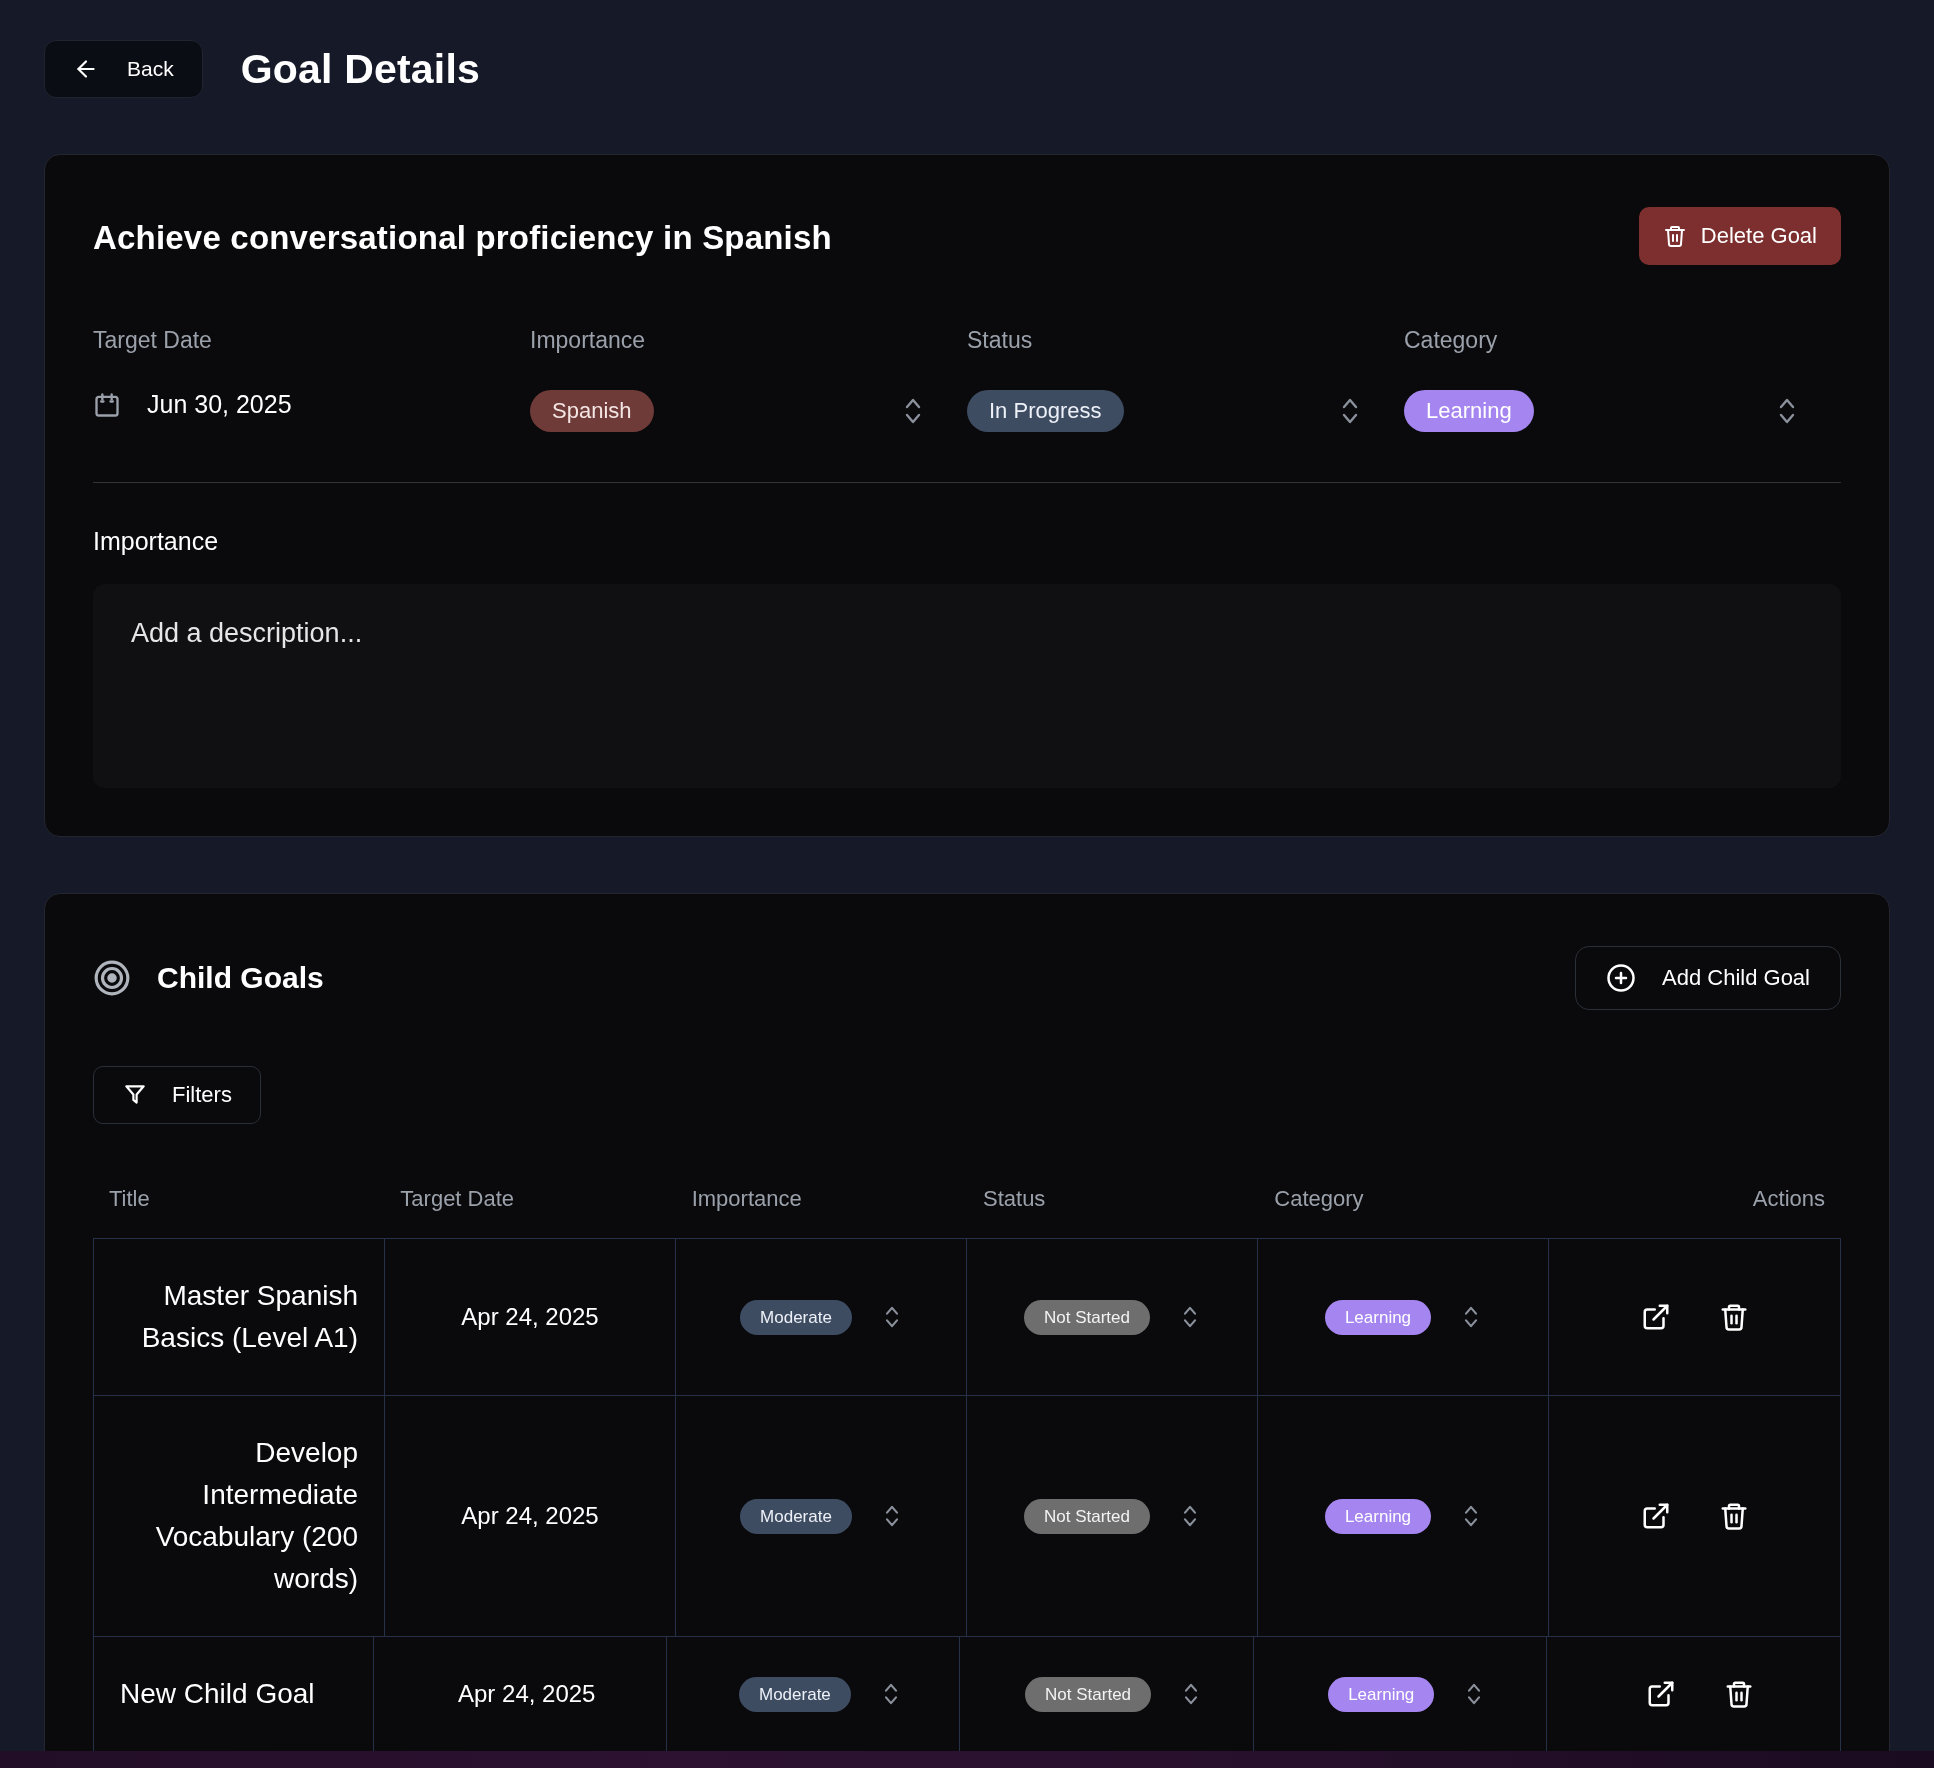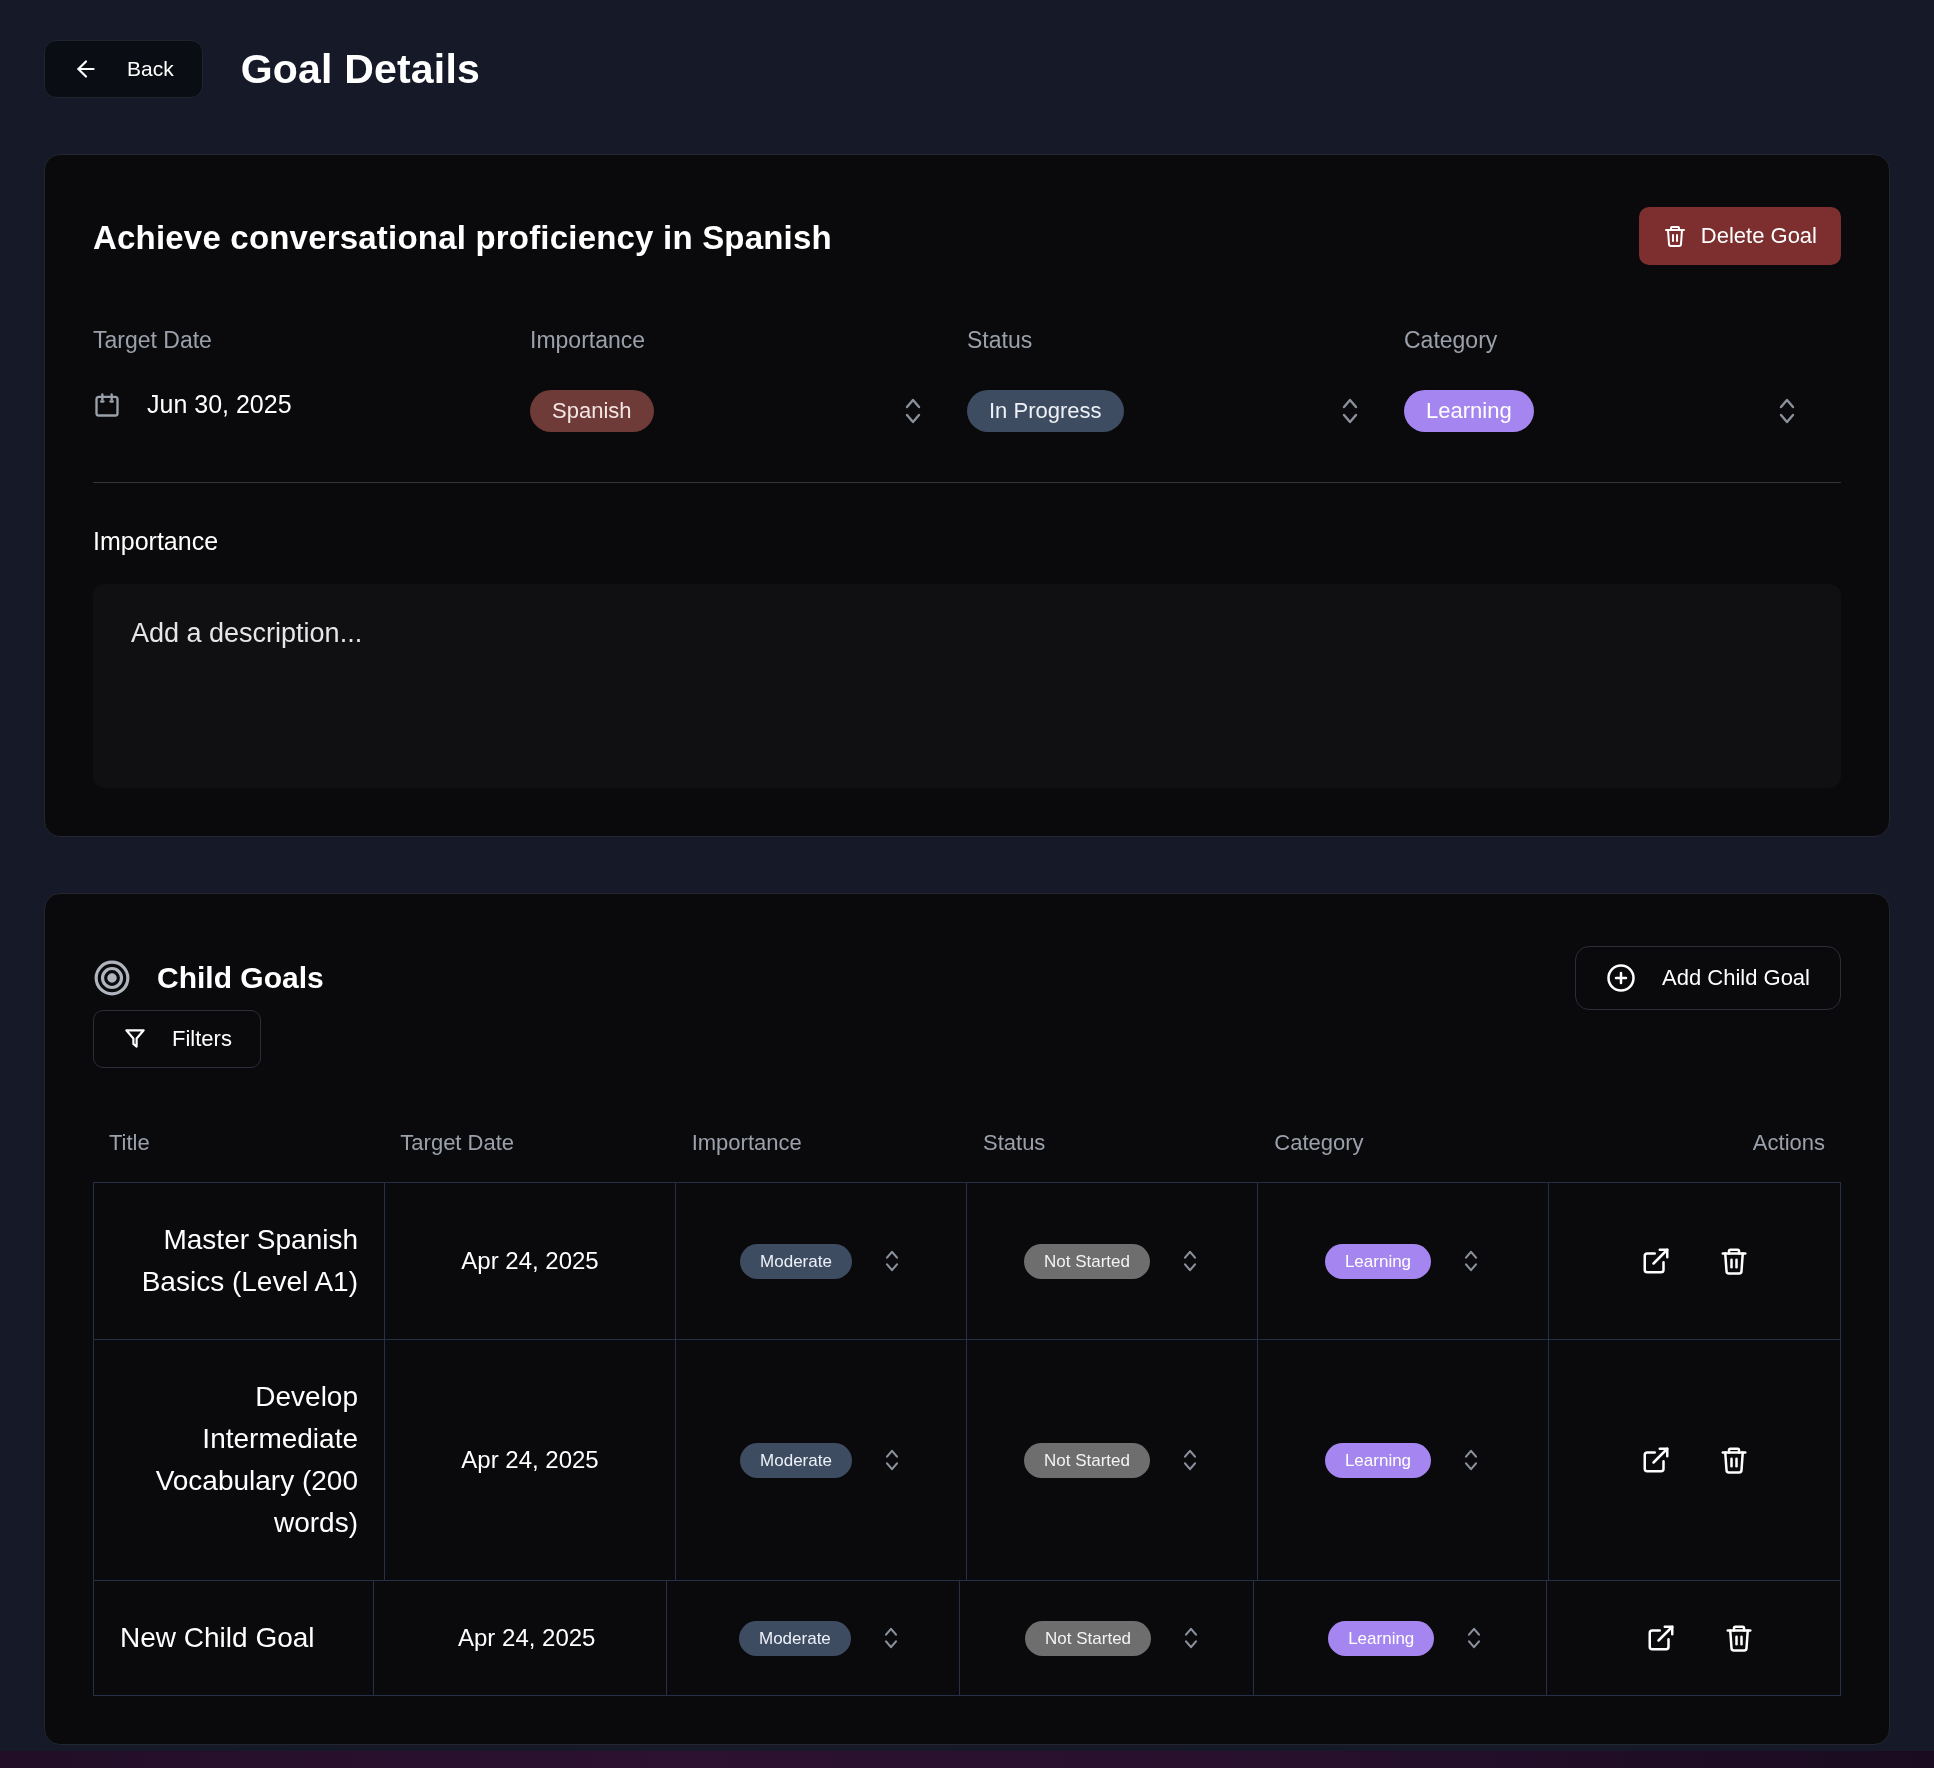--- a/index.html
+++ b/index.html
@@ -117,20 +117,21 @@
     padding:16px 30px;
     cursor:pointer;
   }
   .filters-btn {
     display:flex; align-items:center; gap:24px;
     background:transparent;
     border:1px solid #2b2f3a;
     border-radius:10px;
     color:#fff; font-family:inherit; font-size:22px;
     padding:15px 28px;
+    margin-top:56px;
     cursor:pointer;
   }
 
   
   .goals-table { margin-top:50px; }
   .thead, .trow { display:grid; grid-template-columns:repeat(6,1fr); }
   .th {
     color:#9ba1ab; font-size:22px;
     padding:12px 16px 26px 16px;
     text-align:left;

